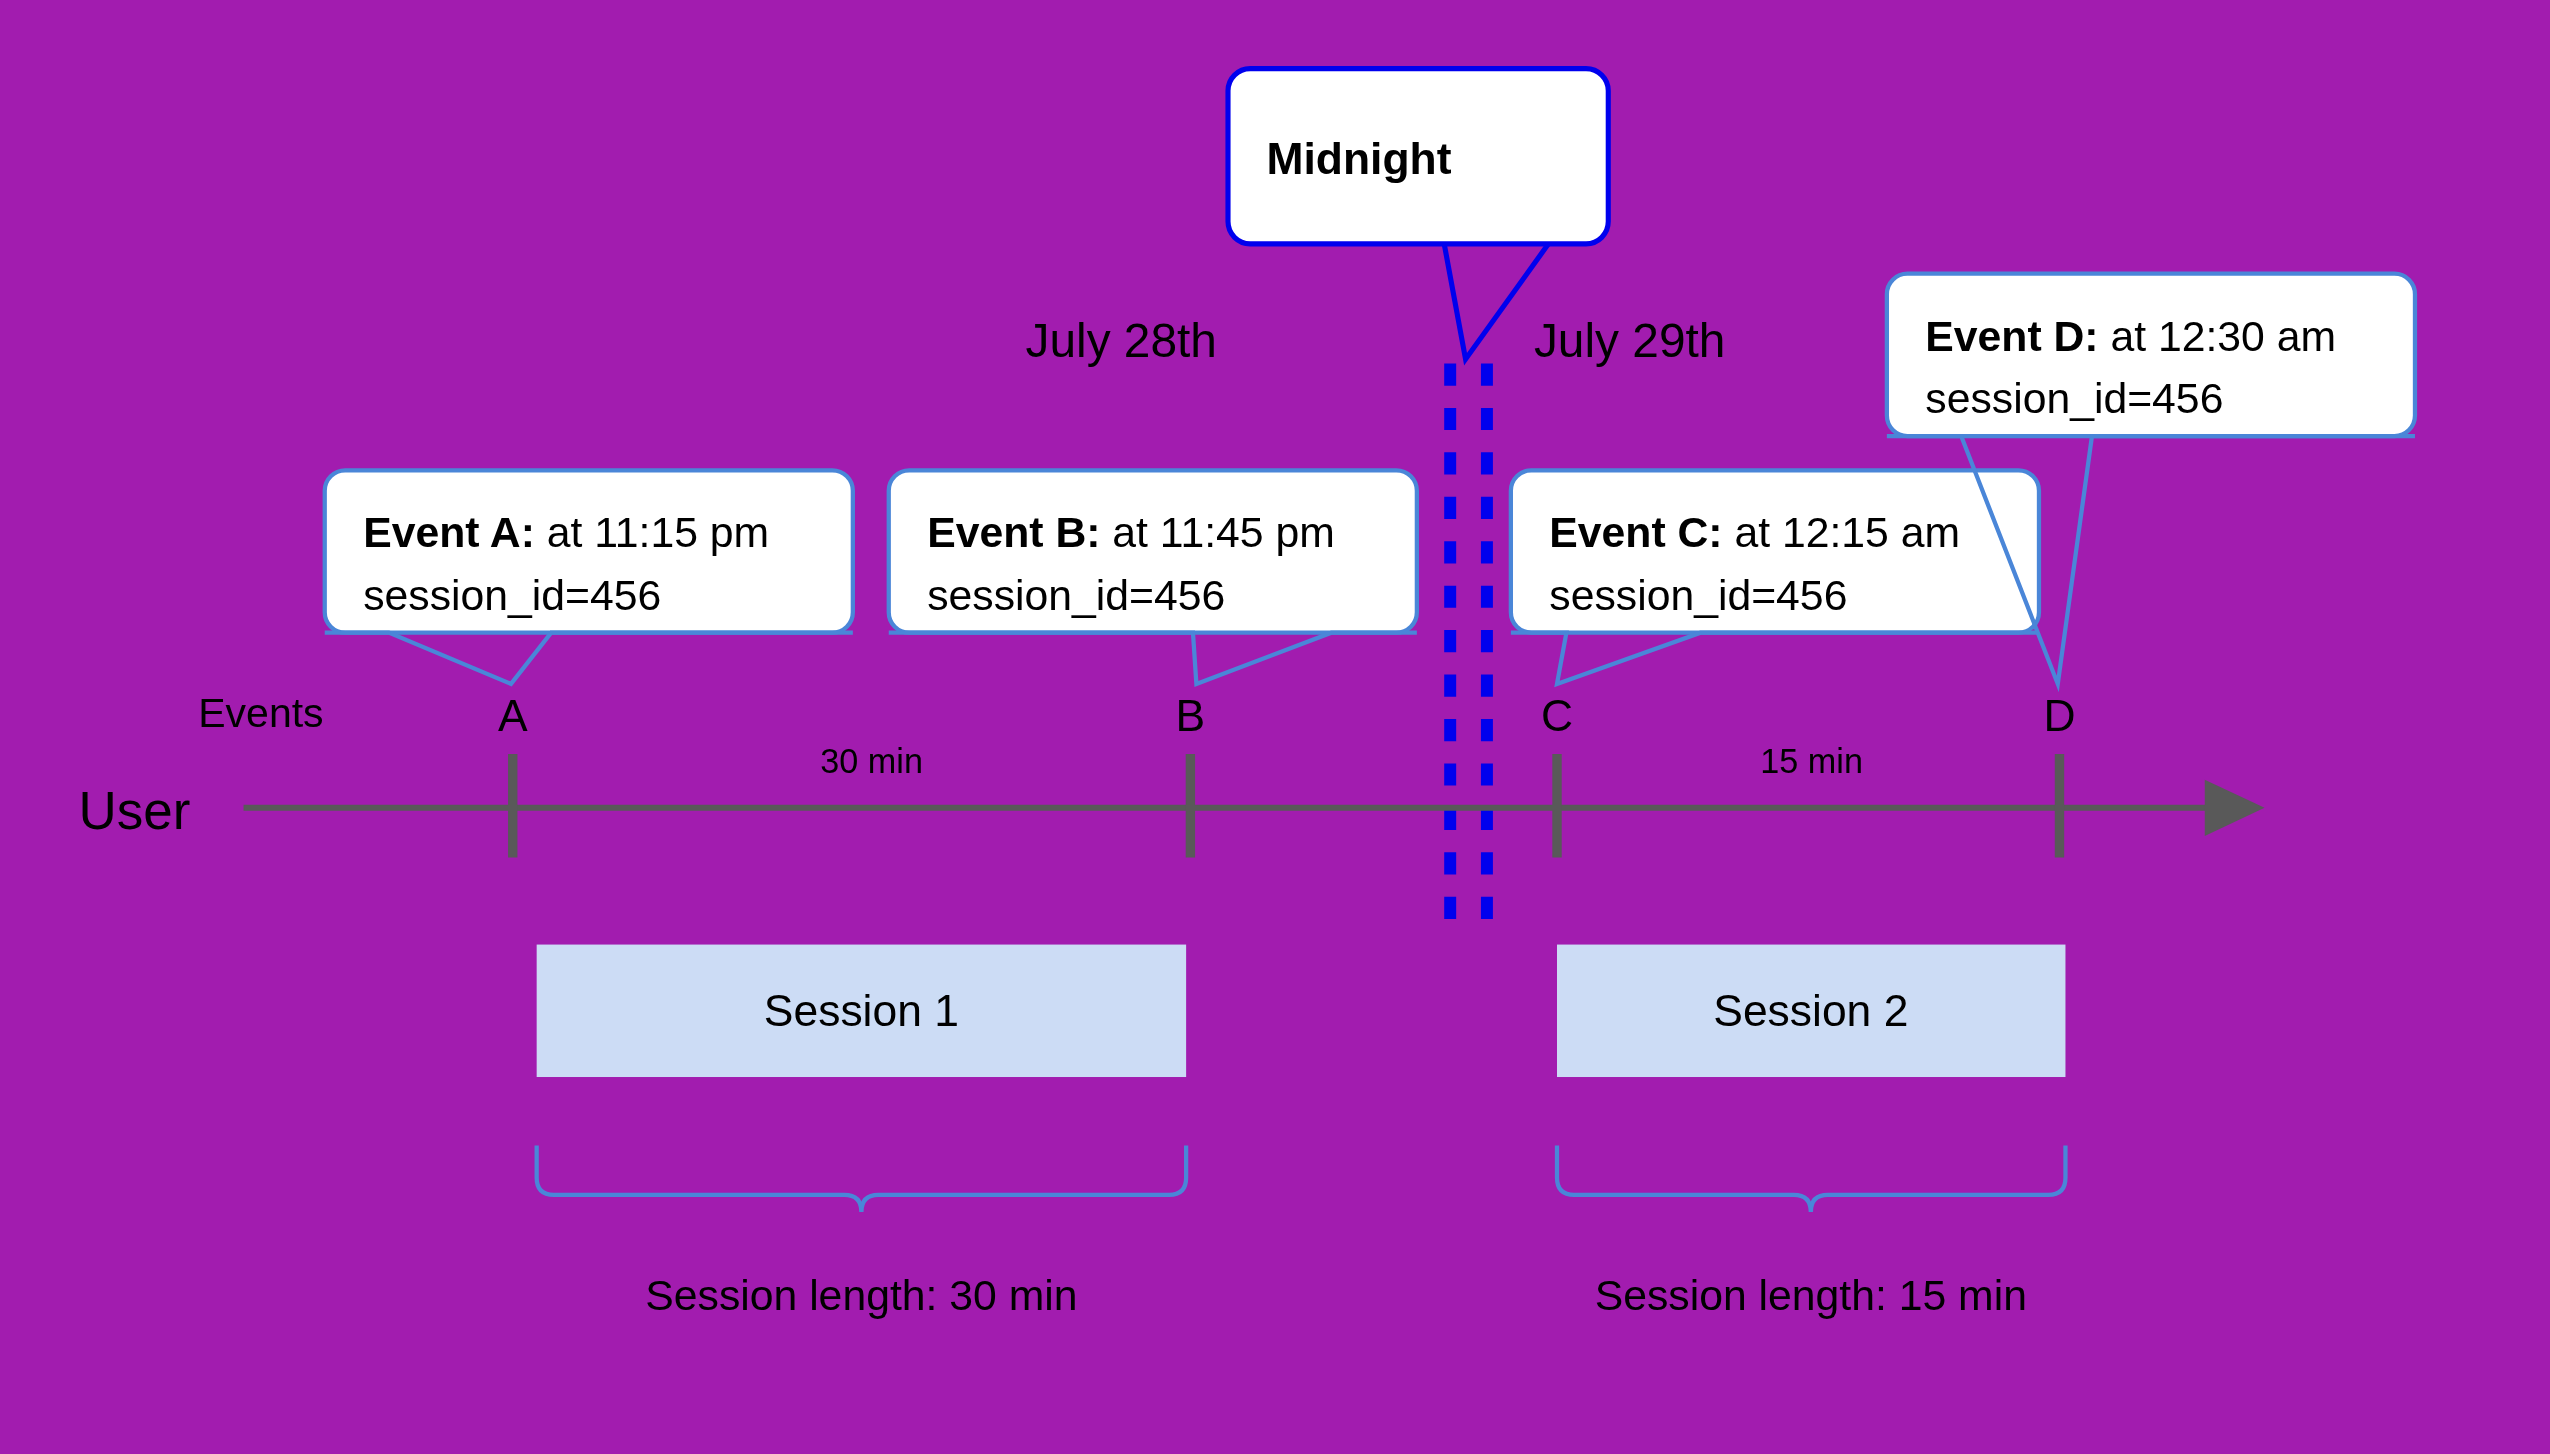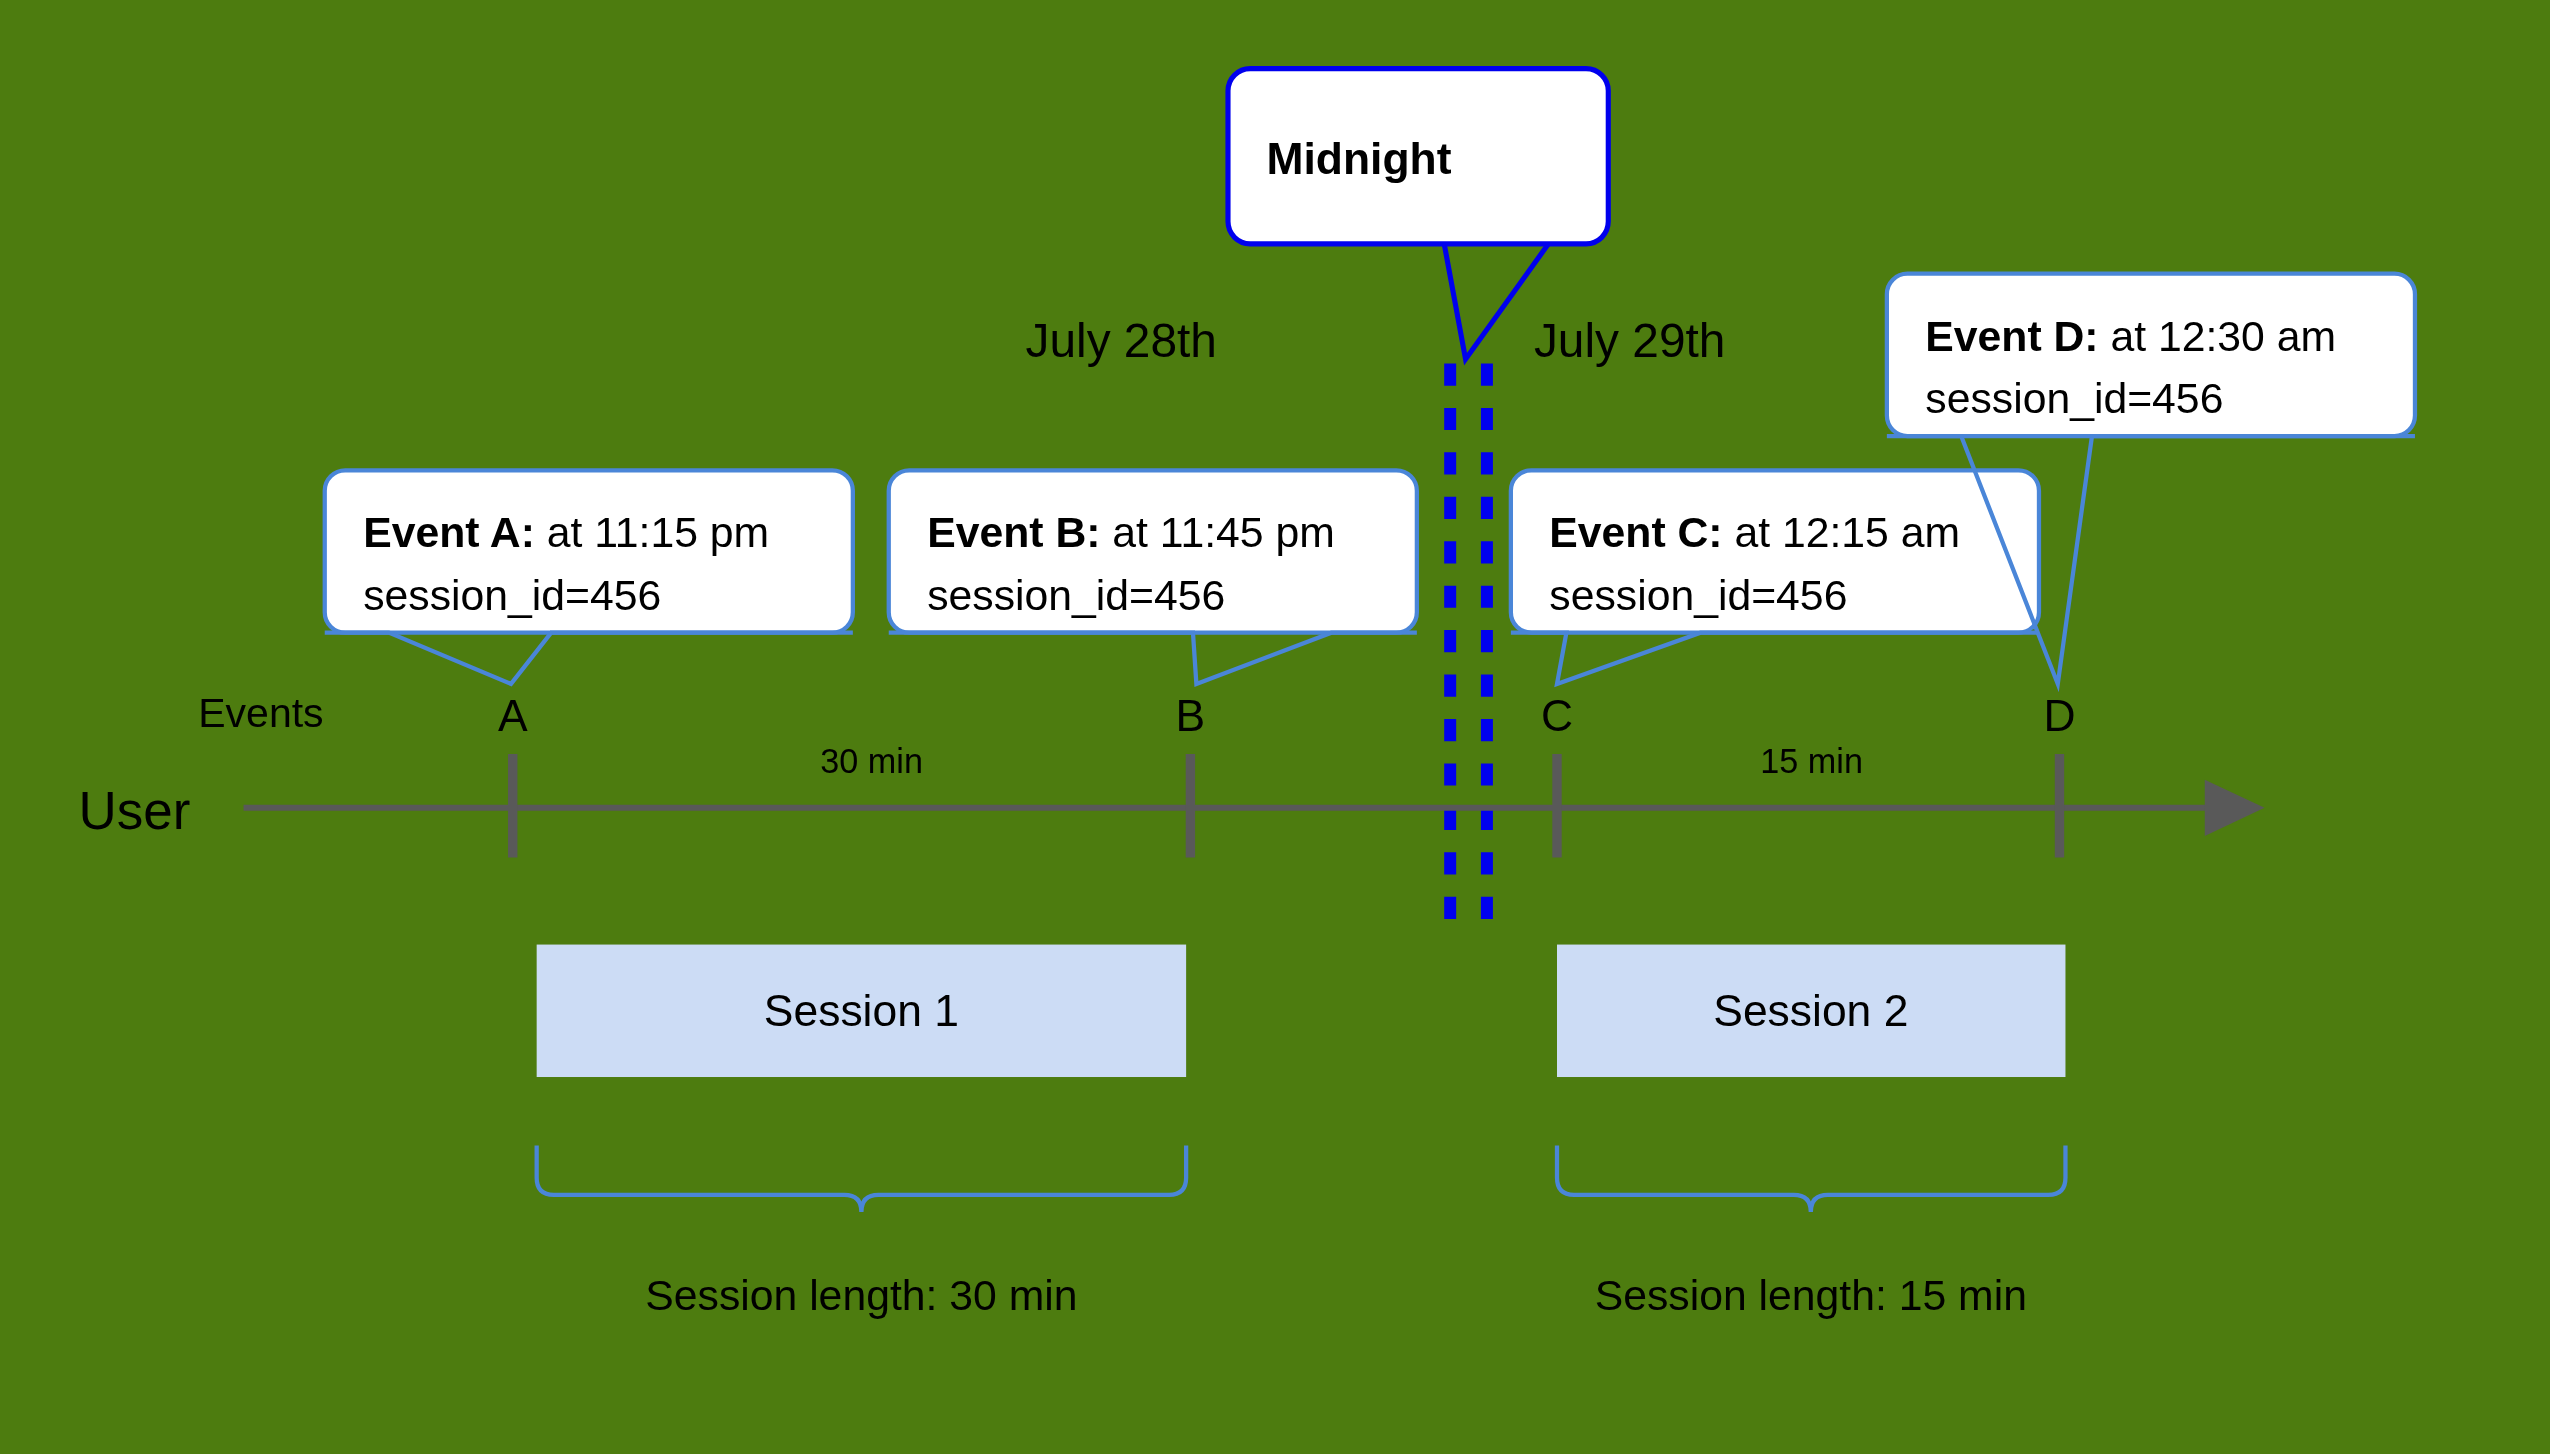--- a/index.html
+++ b/index.html
@@ -7,21 +7,21 @@
     padding: 0;
     background: #ffffff;
   }
   body {
     font-family: "Liberation Sans", sans-serif;
   }
   #stage {
     position: relative;
     width: 2550px;
     height: 1455px;
-    background: #4d7c0f;
+    background: #a21caf;
     overflow: hidden;
   }
   #diagram {
     position: absolute;
     top: 0;
     left: 0;
     width: 2550px;
     height: 1455px;
   }
   .svg-text {

